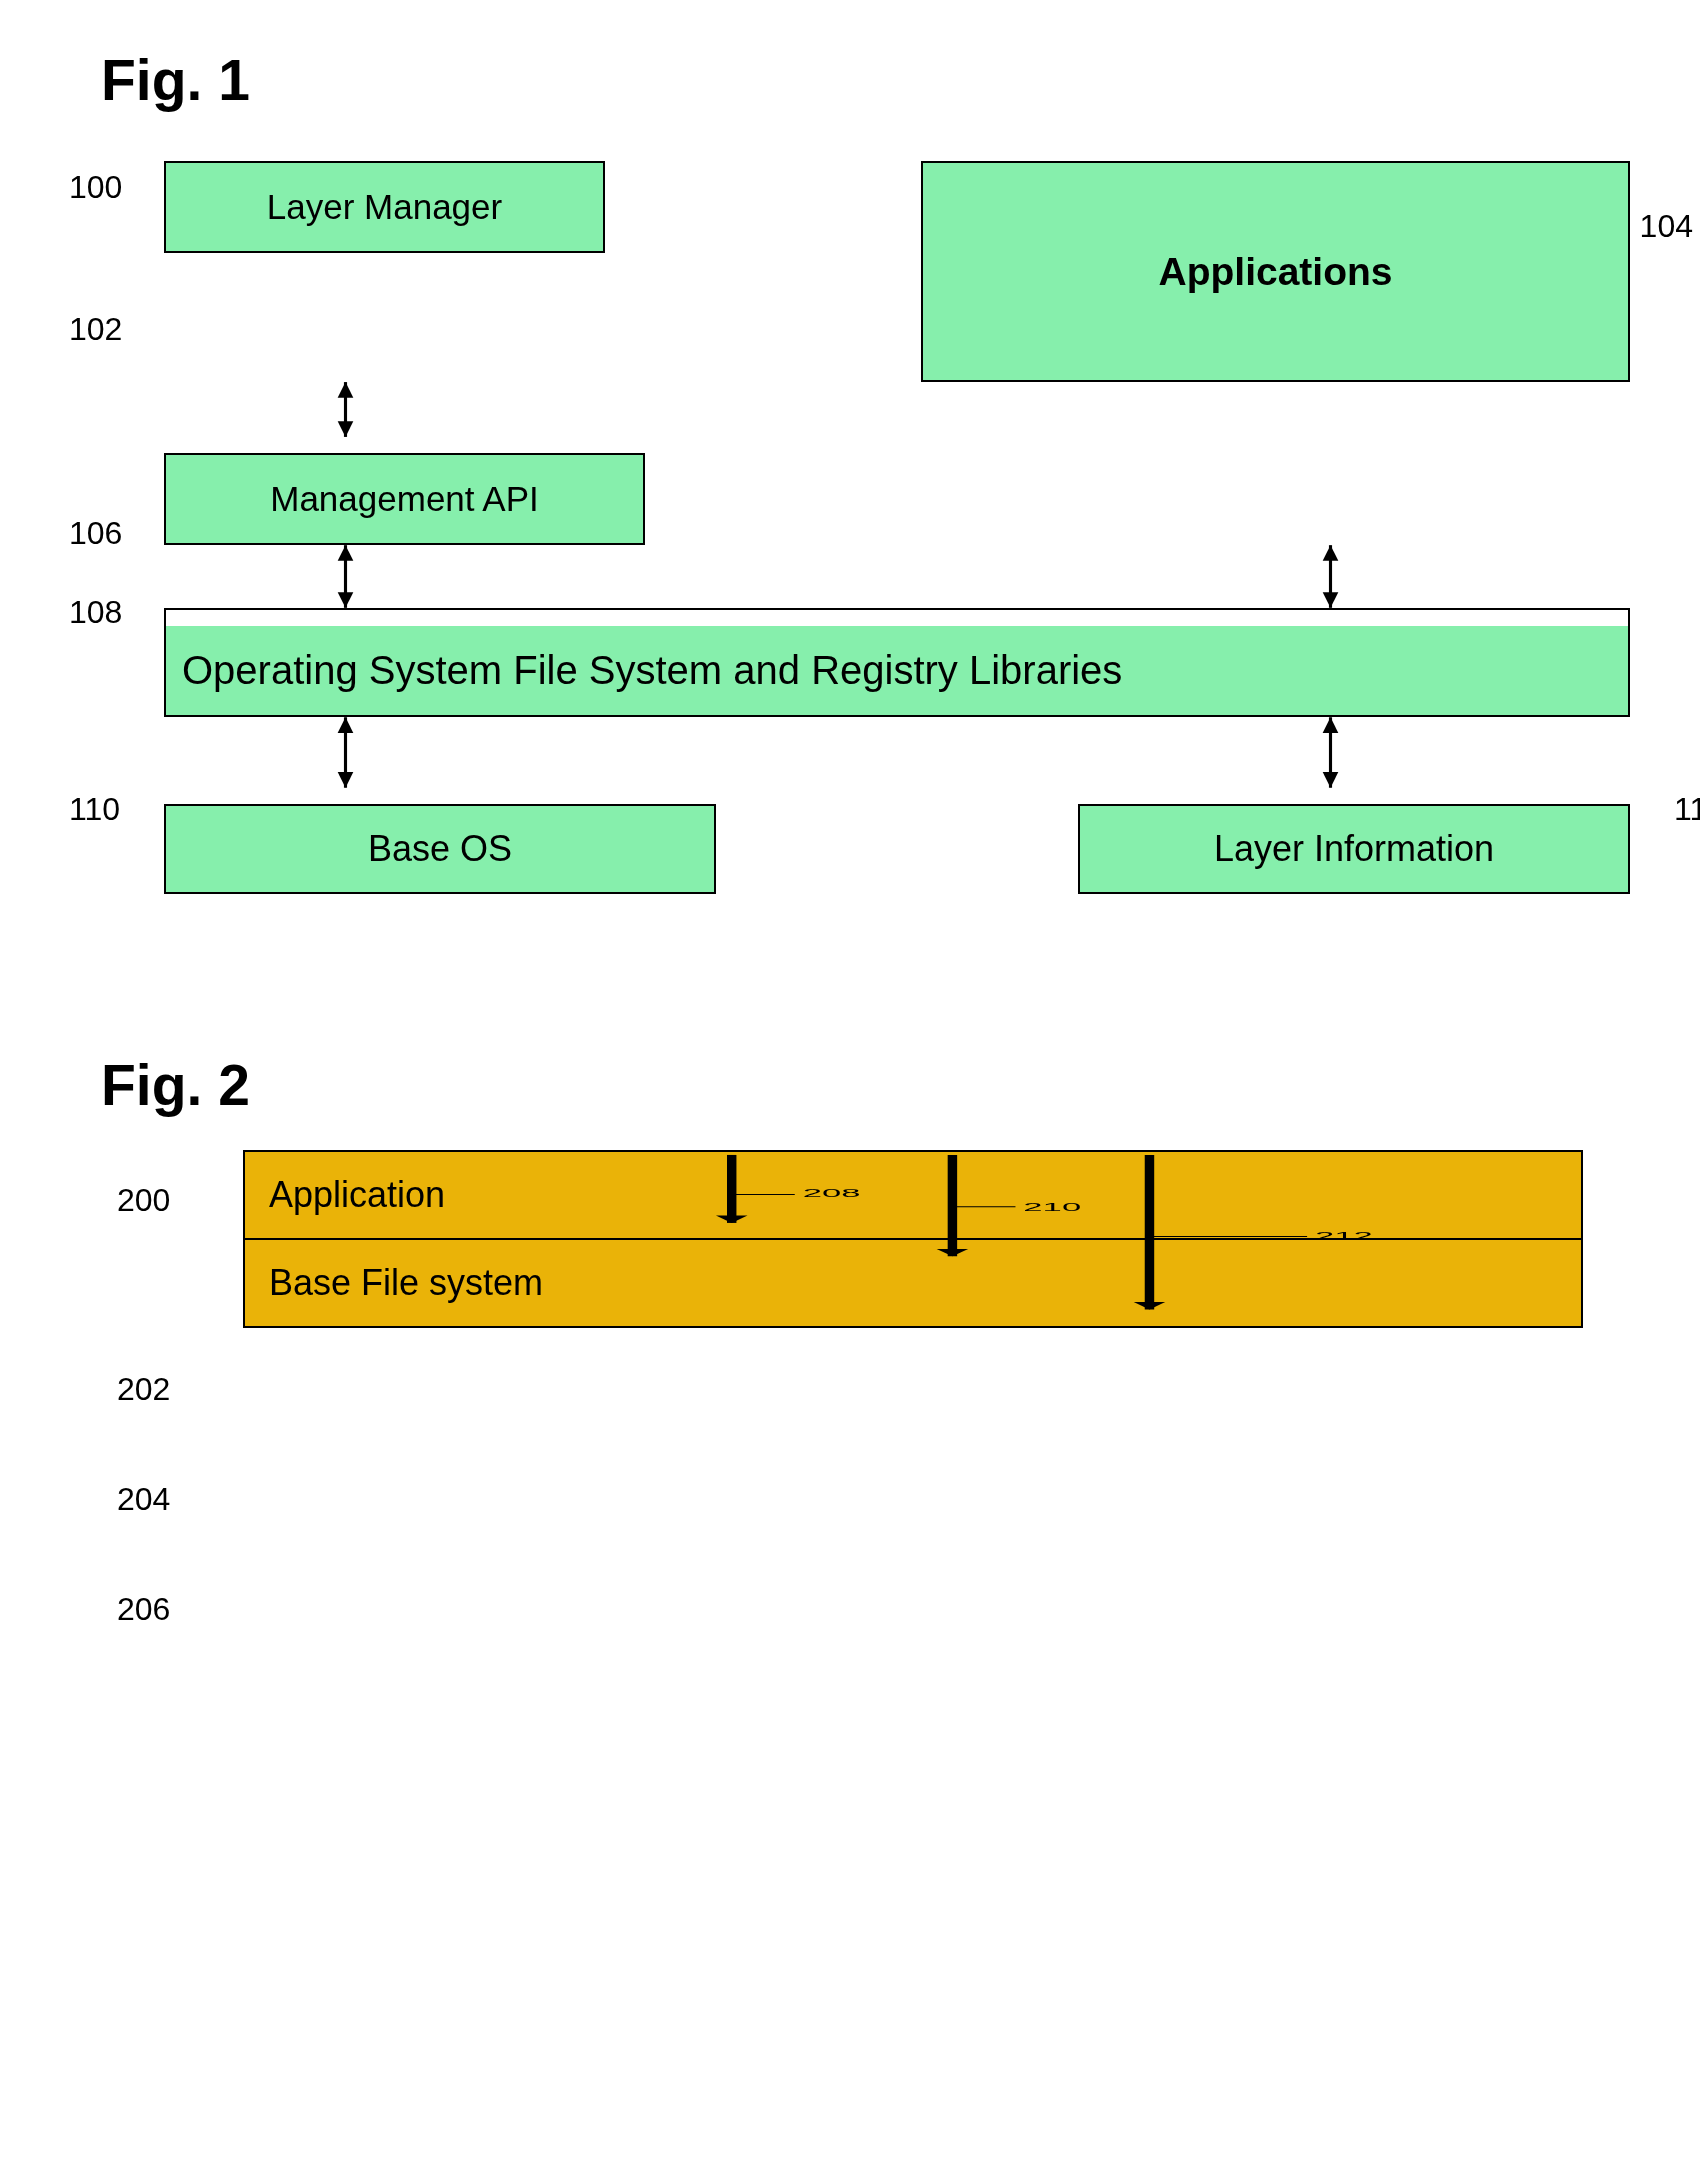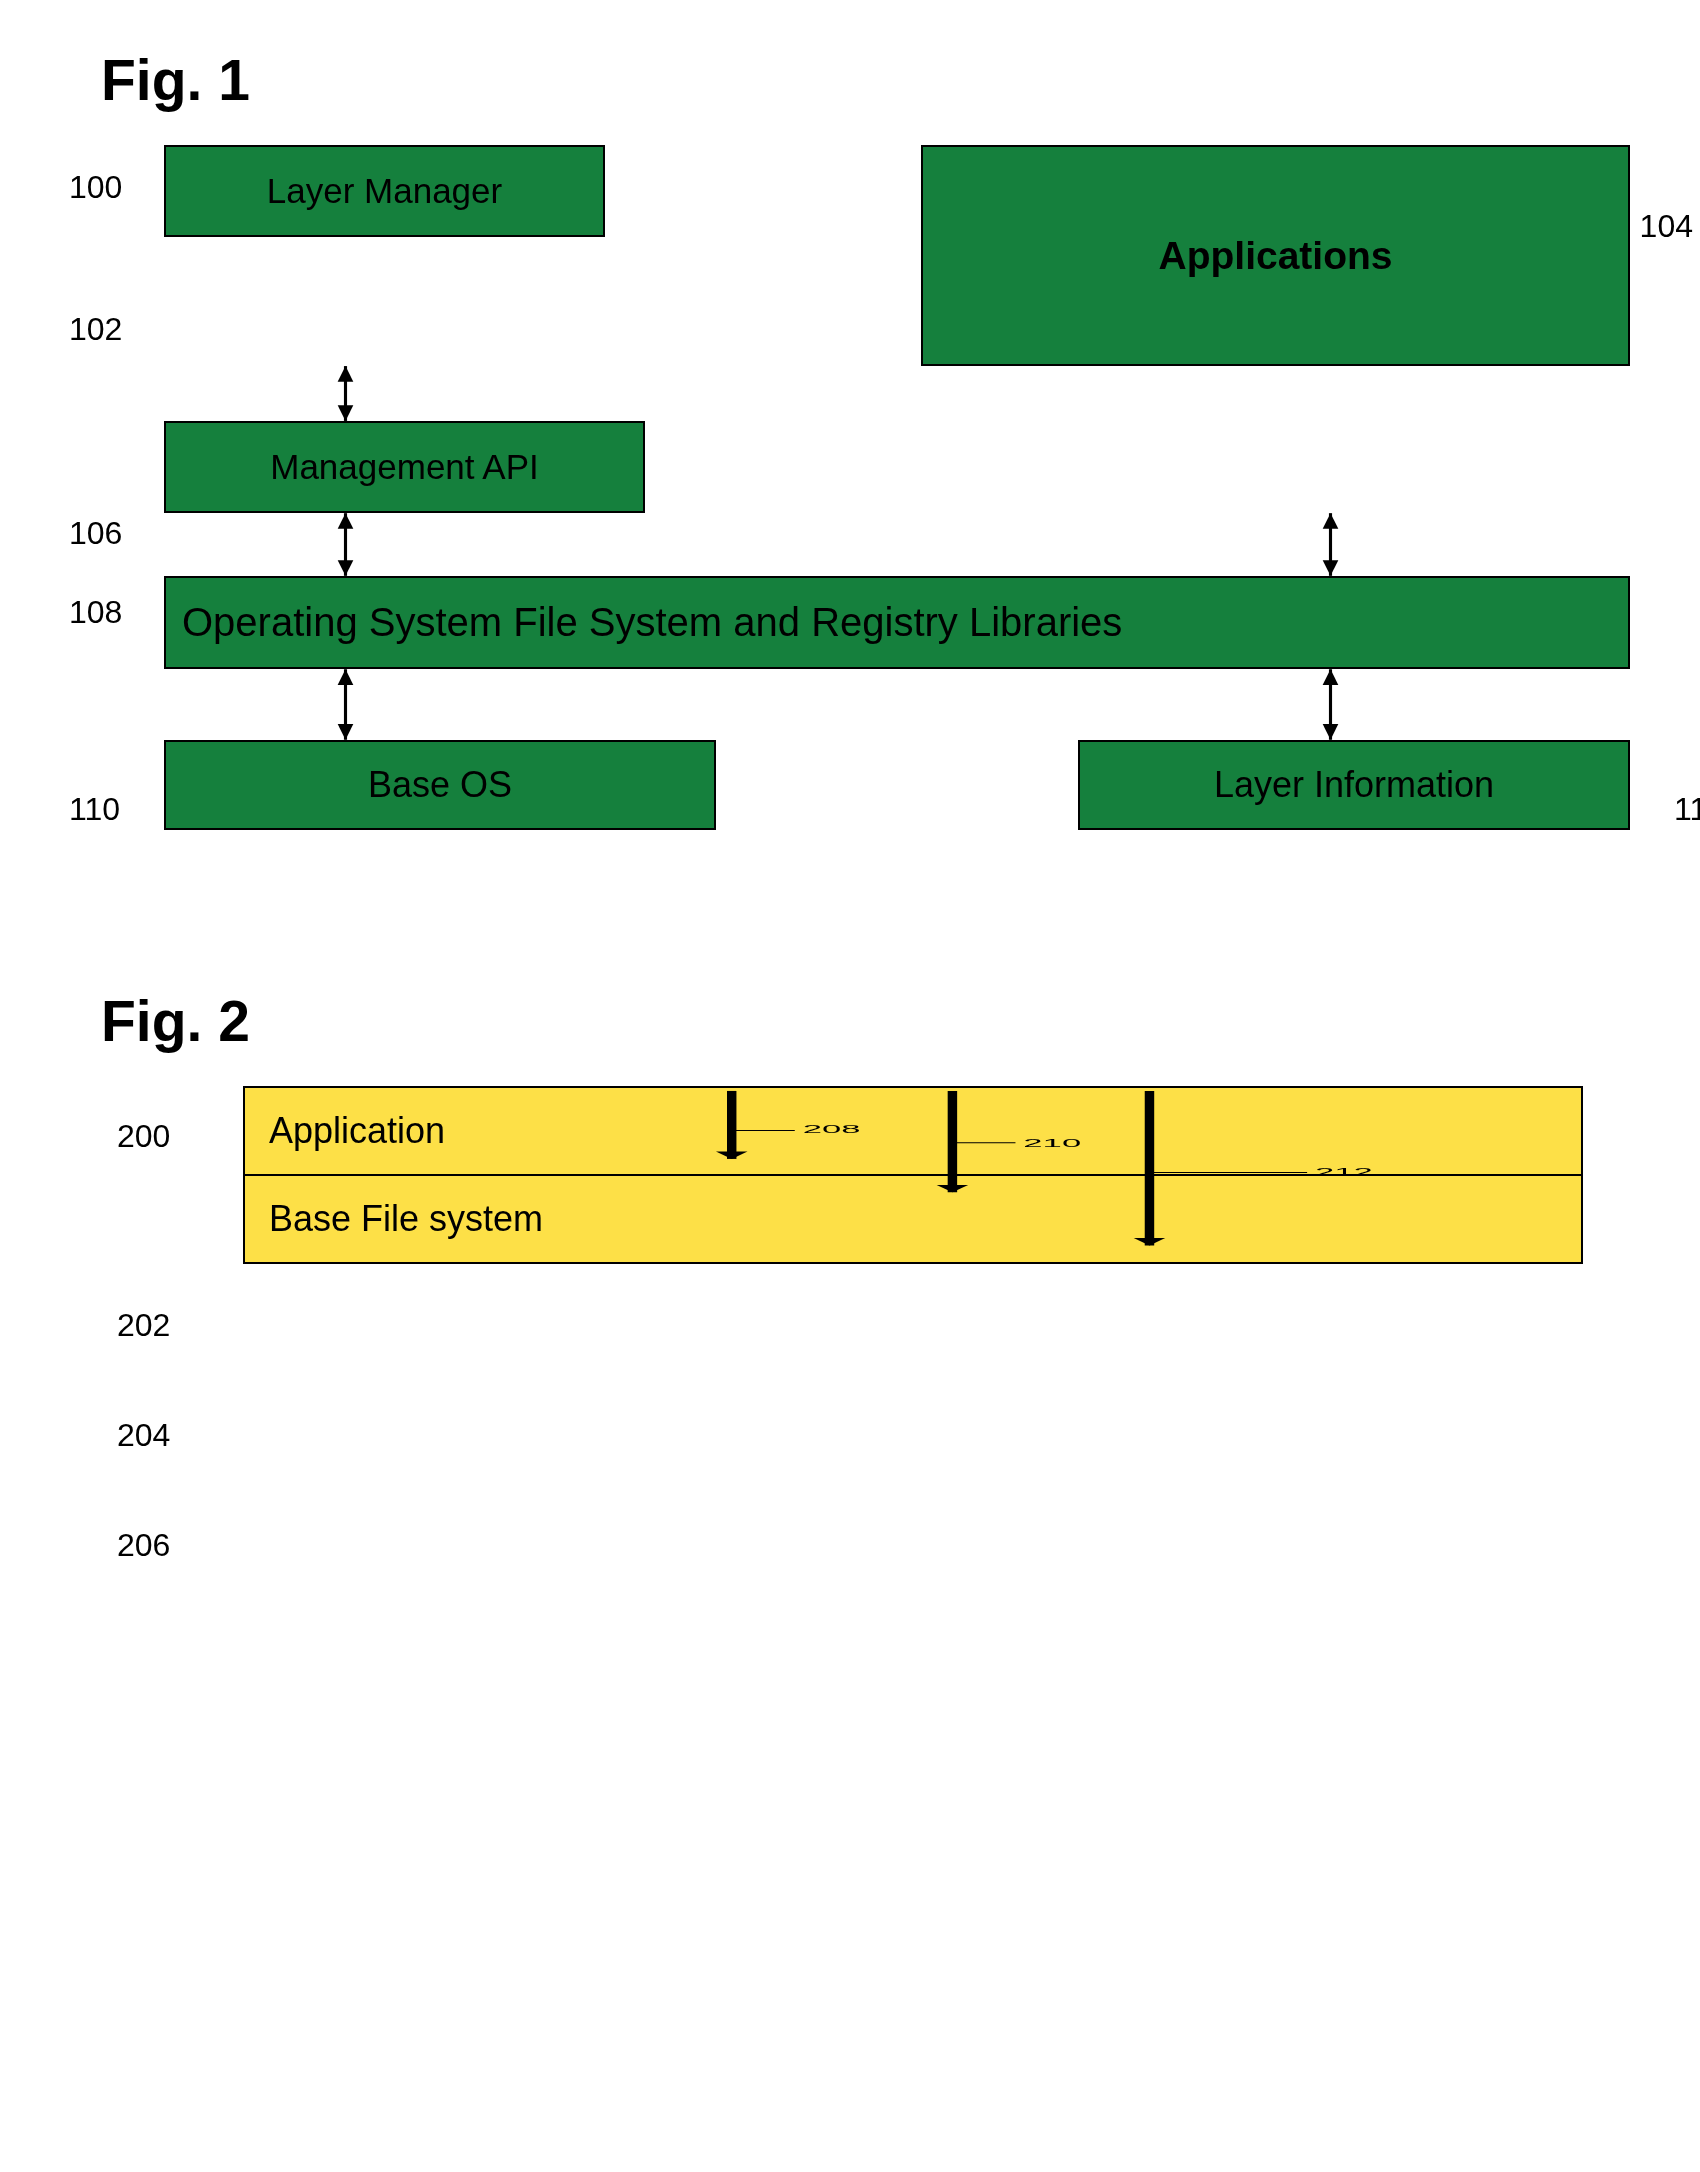--- a/index.html
+++ b/index.html
@@ -20,24 +20,25 @@
 
     
     .fig1-container {
       position: relative;
       width: 1498px;
       margin: 0 auto 158px auto;
     }
 
     .box {
       border: 2.4px solid #000;
-      background: #15803d;
+      background: #86efac;
       text-align: center;
       font-size: 35px;
       padding: 24px 16px;
+      margin-top: 16px;
     }
 
     .box-layer-manager {
       width: 441px;
     }
 
     .box-management-api {
       width: 441px;
     }
 
@@ -83,21 +84,21 @@
     }
 
     .fig2-diagram {
       position: relative;
       width: 1340px;
       margin-left: 142px;
     }
 
     .fig2-box {
       border: 2.4px solid #000;
-      background: #fde047;
+      background: #eab308;
       width: 100%;
       font-size: 36px;
       padding: 22px 24px;
       position: relative;
     }
   </style>
 </head>
 <body>
 
 <div class="fig1-container">

